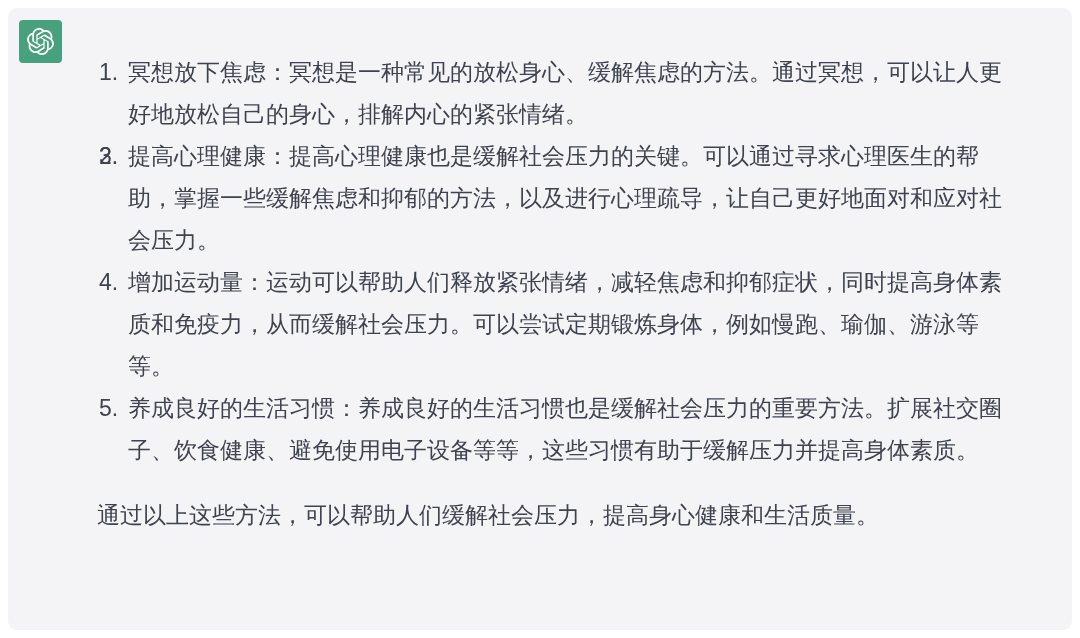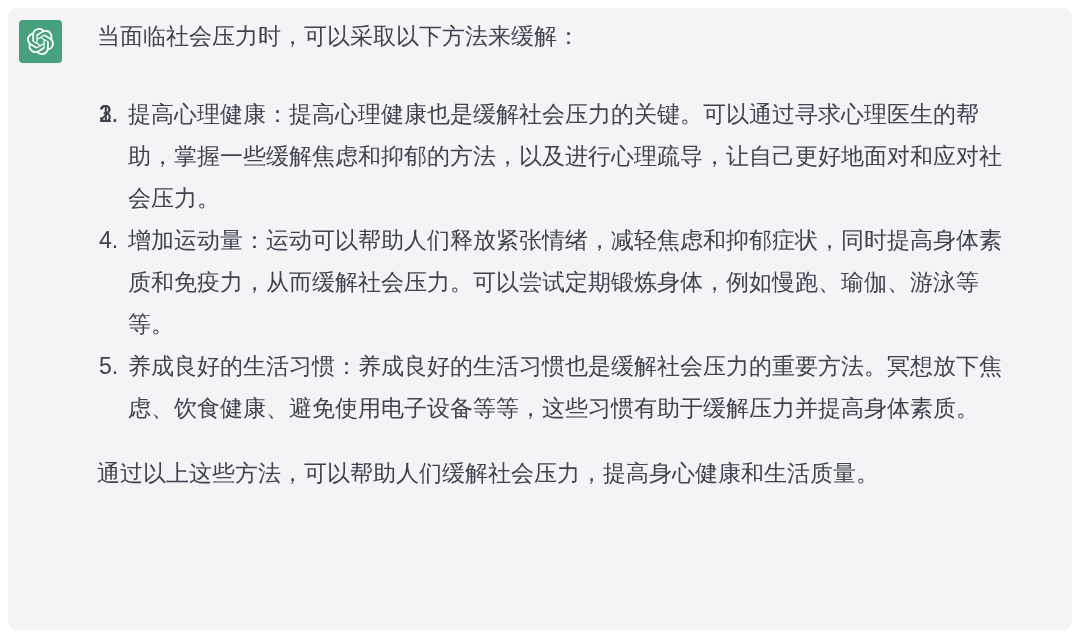--- a/index.html
+++ b/index.html
@@ -81,40 +81,40 @@
 
     <div class="avatar">
       <span style="display:flex;">
         <svg viewBox="0 0 24 24" xmlns="http://www.w3.org/2000/svg">
           <path d="M22.282 9.821a5.985 5.985 0 0 0-.516-4.91 6.046 6.046 0 0 0-6.51-2.9A6.065 6.065 0 0 0 4.981 4.18a5.985 5.985 0 0 0-3.998 2.9 6.046 6.046 0 0 0 .743 7.097 5.98 5.98 0 0 0 .51 4.911 6.051 6.051 0 0 0 6.515 2.9A5.985 5.985 0 0 0 13.26 24a6.056 6.056 0 0 0 5.772-4.206 5.99 5.99 0 0 0 3.997-2.9 6.056 6.056 0 0 0-.747-7.073zM13.26 22.43a4.476 4.476 0 0 1-2.876-1.04l.141-.081 4.779-2.758a.795.795 0 0 0 .392-.681v-6.737l2.02 1.168a.071.071 0 0 1 .038.052v5.583a4.504 4.504 0 0 1-4.494 4.494zM3.6 18.304a4.47 4.47 0 0 1-.535-3.014l.142.085 4.783 2.759a.771.771 0 0 0 .78 0l5.843-3.369v2.332a.08.08 0 0 1-.033.062L9.74 19.95a4.5 4.5 0 0 1-6.14-1.646zM2.34 7.896a4.485 4.485 0 0 1 2.366-1.973V11.6a.766.766 0 0 0 .388.676l5.815 3.355-2.02 1.168a.076.076 0 0 1-.071 0l-4.83-2.786A4.504 4.504 0 0 1 2.34 7.872zm16.597 3.855-5.833-3.387L15.119 7.2a.076.076 0 0 1 .071 0l4.83 2.791a4.494 4.494 0 0 1-.676 8.105v-5.678a.79.79 0 0 0-.407-.667zm2.01-3.023-.141-.085-4.774-2.782a.776.776 0 0 0-.785 0L9.409 9.23V6.897a.066.066 0 0 1 .028-.061l4.83-2.787a4.5 4.5 0 0 1 6.68 4.66zm-12.64 4.135-2.02-1.164a.08.08 0 0 1-.038-.057V6.075a4.5 4.5 0 0 1 7.375-3.453l-.142.08L8.704 5.46a.795.795 0 0 0-.393.681zm1.097-2.365 2.602-1.5 2.607 1.5v2.999l-2.597 1.5-2.607-1.5z"></path>
         </svg>
       </span>
     </div>
 
     <div class="content">
-      <p class="intro">当面临社会压力时，可以采取以下方法来缓解：</p>
 
       <ol class="methods">
         <li>
           <span class="num">1.</span>
+          <span>冥想放下焦虑：冥想是一种常见的放松身心、缓解焦虑的方法。通过冥想，可以让人更好地放松自己的身心，排解内心的紧张情绪。</span>
         </li>
         <li>
           <span class="num">2.</span>
         </li>
         <li>
           <span class="num">3.</span>
           <span>提高心理健康：提高心理健康也是缓解社会压力的关键。可以通过寻求心理医生的帮助，掌握一些缓解焦虑和抑郁的方法，以及进行心理疏导，让自己更好地面对和应对社会压力。</span>
         </li>
         <li>
           <span class="num">4.</span>
           <span>增加运动量：运动可以帮助人们释放紧张情绪，减轻焦虑和抑郁症状，同时提高身体素质和免疫力，从而缓解社会压力。可以尝试定期锻炼身体，例如慢跑、瑜伽、游泳等等。</span>
         </li>
         <li>
           <span class="num">5.</span>
-          <span>养成良好的生活习惯：养成良好的生活习惯也是缓解社会压力的重要方法。冥想放下焦虑、饮食健康、避免使用电子设备等等，这些习惯有助于缓解压力并提高身体素质。</span>
+          <span>养成良好的生活习惯：养成良好的生活习惯也是缓解社会压力的重要方法。扩展社交圈子、饮食健康、避免使用电子设备等等，这些习惯有助于缓解压力并提高身体素质。</span>
         </li>
       </ol>
 
       <p class="outro">通过以上这些方法，可以帮助人们缓解社会压力，提高身心健康和生活质量。</p>
     </div>
 
   </div>
 </div>
 
 </body></html>

